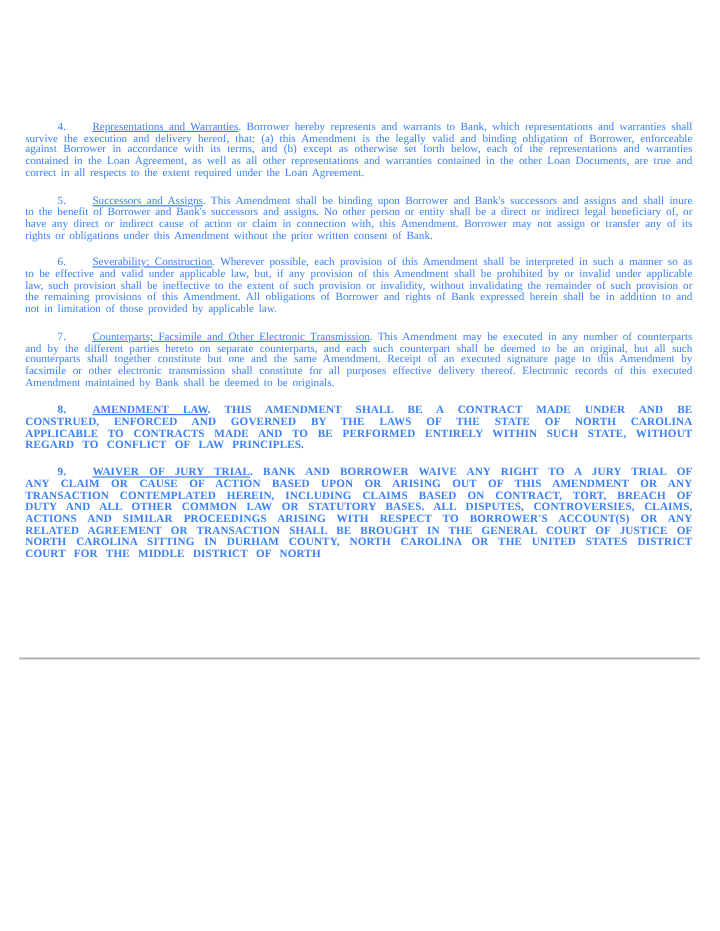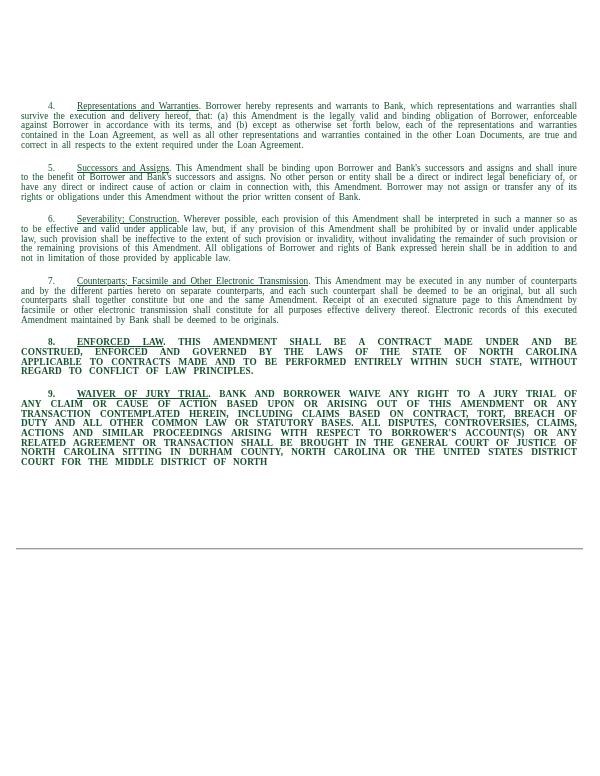--- a/index.html
+++ b/index.html
@@ -7,21 +7,21 @@
     padding: 0;
     background: #ffffff;
   }
   .page {
     position: relative;
     width: 600px;
     height: 776px;
     background: #ffffff;
     overflow: hidden;
     font-family: "Liberation Serif", "DejaVu Serif", serif;
-    color: #14532d;
+    color: #3b82f6;
   }
   .content {
     position: absolute;
     left: 21px;
     top: 102px;
     width: 556px;
   }
   p.para {
     margin: 0 0 13px 0;
     padding: 0;
@@ -61,20 +61,20 @@
   <div class="content">
 
     <p class="para"><span class="pnum">4.</span><span class="phead">Representations and Warranties</span><span class="pbody">. Borrower hereby represents and warrants to Bank, which representations and warranties shall survive the execution and delivery hereof, that: (a) this Amendment is the legally valid and binding obligation of Borrower, enforceable against Borrower in accordance with its terms, and (b) except as otherwise set forth below, each of the representations and warranties contained in the Loan Agreement, as well as all other representations and warranties contained in the other Loan Documents, are true and correct in all respects to the extent required under the Loan Agreement.</span></p>
 
     <p class="para"><span class="pnum">5.</span><span class="phead">Successors and Assigns</span><span class="pbody">. This Amendment shall be binding upon Borrower and Bank's successors and assigns and shall inure to the benefit of Borrower and Bank's successors and assigns. No other person or entity shall be a direct or indirect legal beneficiary of, or have any direct or indirect cause of action or claim in connection with, this Amendment. Borrower may not assign or transfer any of its rights or obligations under this Amendment without the prior written consent of Bank.</span></p>
 
     <p class="para"><span class="pnum">6.</span><span class="phead">Severability; Construction</span><span class="pbody">. Wherever possible, each provision of this Amendment shall be interpreted in such a manner so as to be effective and valid under applicable law, but, if any provision of this Amendment shall be prohibited by or invalid under applicable law, such provision shall be ineffective to the extent of such provision or invalidity, without invalidating the remainder of such provision or the remaining provisions of this Amendment. All obligations of Borrower and rights of Bank expressed herein shall be in addition to and not in limitation of those provided by applicable law.</span></p>
 
     <p class="para"><span class="pnum">7.</span><span class="phead">Counterparts; Facsimile and Other Electronic Transmission</span><span class="pbody">. This Amendment may be executed in any number of counterparts and by the different parties hereto on separate counterparts, and each such counterpart shall be deemed to be an original, but all such counterparts shall together constitute but one and the same Amendment. Receipt of an executed signature page to this Amendment by facsimile or other electronic transmission shall constitute for all purposes effective delivery thereof. Electronic records of this executed Amendment maintained by Bank shall be deemed to be originals.</span></p>
 
-    <p class="para bold"><span class="pnum">8.</span><span class="phead">ENFORCED LAW</span><span class="pbody">. THIS AMENDMENT SHALL BE A CONTRACT MADE UNDER AND BE CONSTRUED, ENFORCED AND GOVERNED BY THE LAWS OF THE STATE OF NORTH CAROLINA APPLICABLE TO CONTRACTS MADE AND TO BE PERFORMED ENTIRELY WITHIN SUCH STATE, WITHOUT REGARD TO CONFLICT OF LAW PRINCIPLES.</span></p>
+    <p class="para bold"><span class="pnum">8.</span><span class="phead">AMENDMENT LAW</span><span class="pbody">. THIS AMENDMENT SHALL BE A CONTRACT MADE UNDER AND BE CONSTRUED, ENFORCED AND GOVERNED BY THE LAWS OF THE STATE OF NORTH CAROLINA APPLICABLE TO CONTRACTS MADE AND TO BE PERFORMED ENTIRELY WITHIN SUCH STATE, WITHOUT REGARD TO CONFLICT OF LAW PRINCIPLES.</span></p>
 
     <p class="para bold"><span class="pnum">9.</span><span class="phead">WAIVER OF JURY TRIAL</span><span class="pbody">. BANK AND BORROWER WAIVE ANY RIGHT TO A JURY TRIAL OF ANY CLAIM OR CAUSE OF ACTION BASED UPON OR ARISING OUT OF THIS AMENDMENT OR ANY TRANSACTION CONTEMPLATED HEREIN, INCLUDING CLAIMS BASED ON CONTRACT, TORT, BREACH OF DUTY AND ALL OTHER COMMON LAW OR STATUTORY BASES. ALL DISPUTES, CONTROVERSIES, CLAIMS, ACTIONS AND SIMILAR PROCEEDINGS ARISING WITH RESPECT TO BORROWER'S ACCOUNT(S) OR ANY RELATED AGREEMENT OR TRANSACTION SHALL BE BROUGHT IN THE GENERAL COURT OF JUSTICE OF NORTH CAROLINA SITTING IN DURHAM COUNTY, NORTH CAROLINA OR THE UNITED STATES DISTRICT COURT FOR THE MIDDLE DISTRICT OF NORTH</span></p>
 
   </div>
 
   <div class="divider"></div>
 </div>
 
 </body></html>

